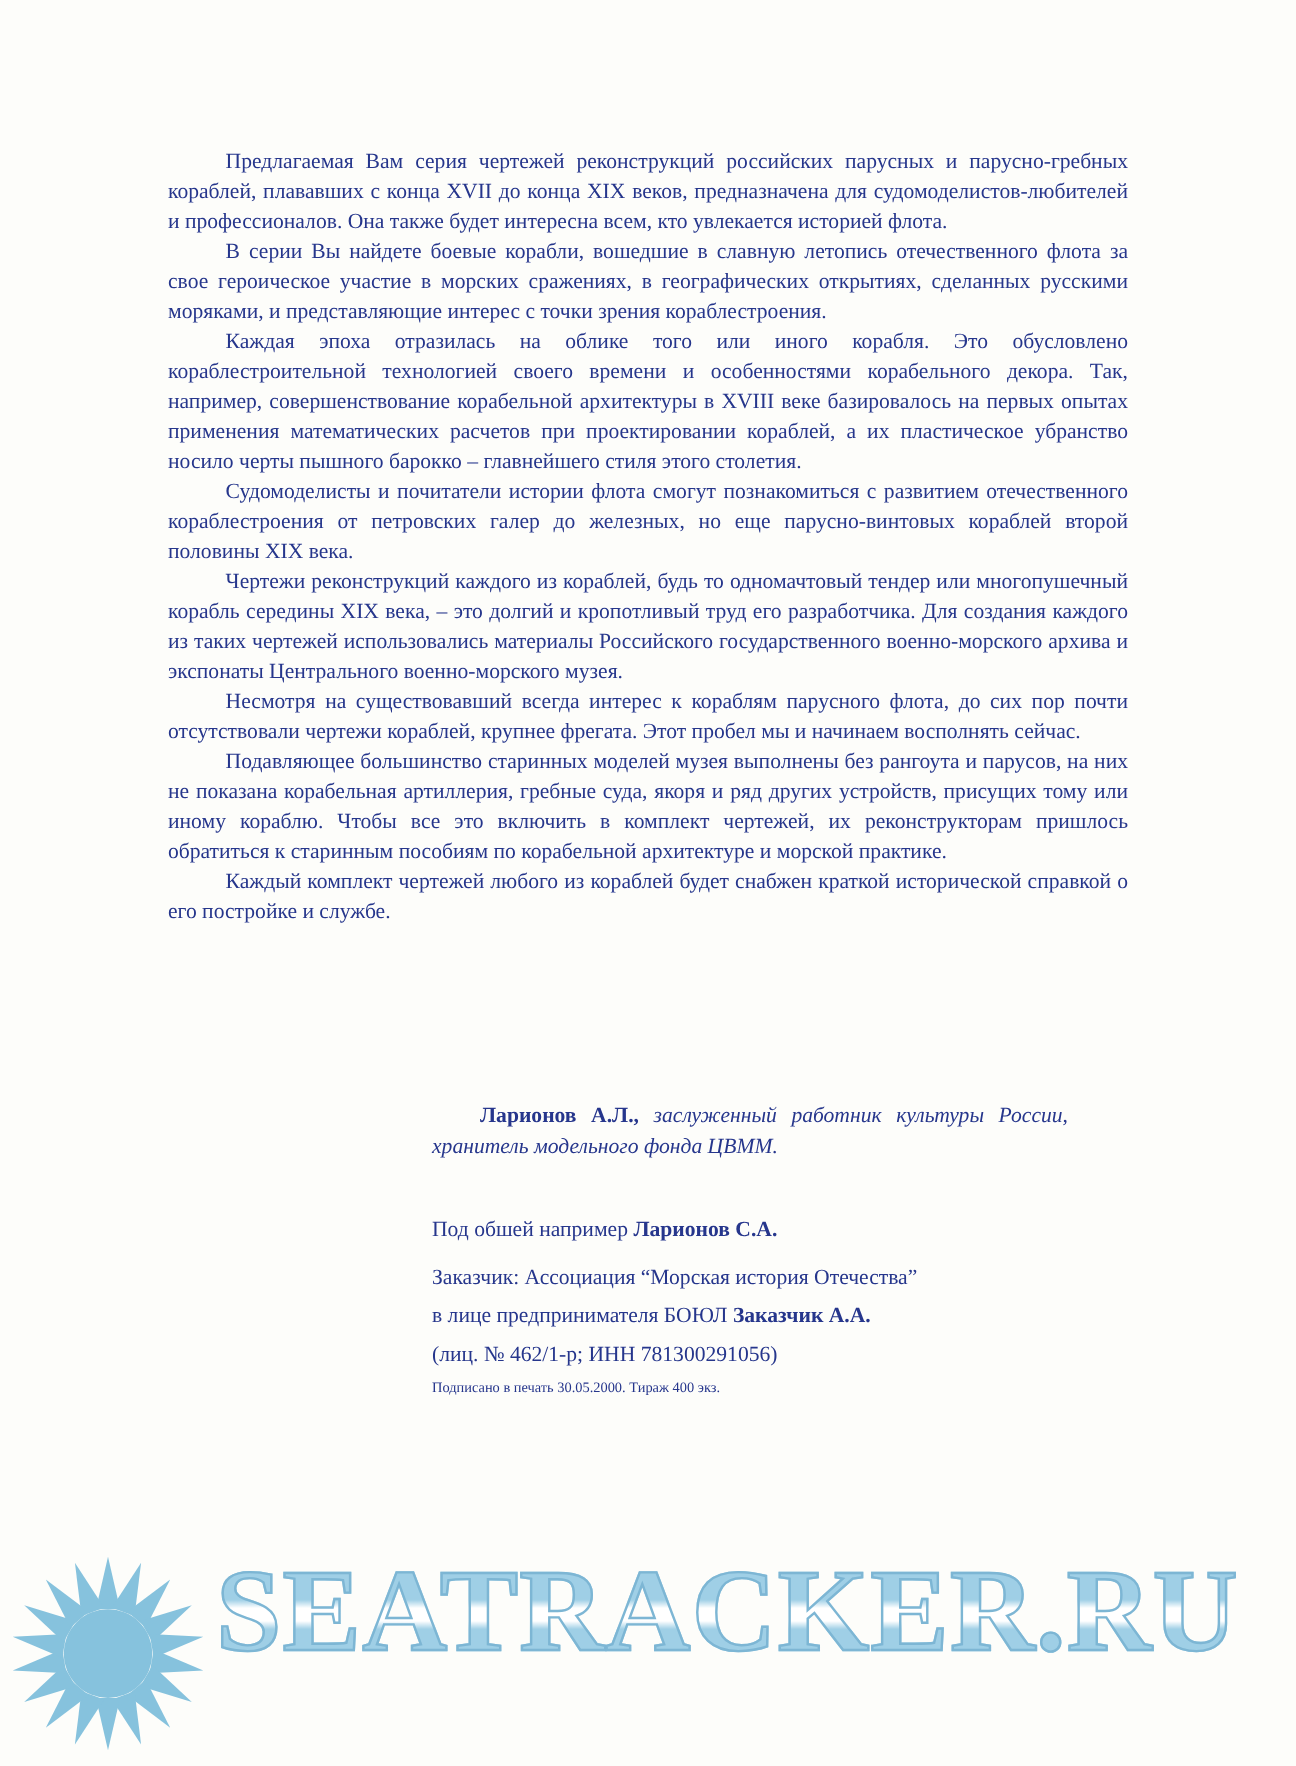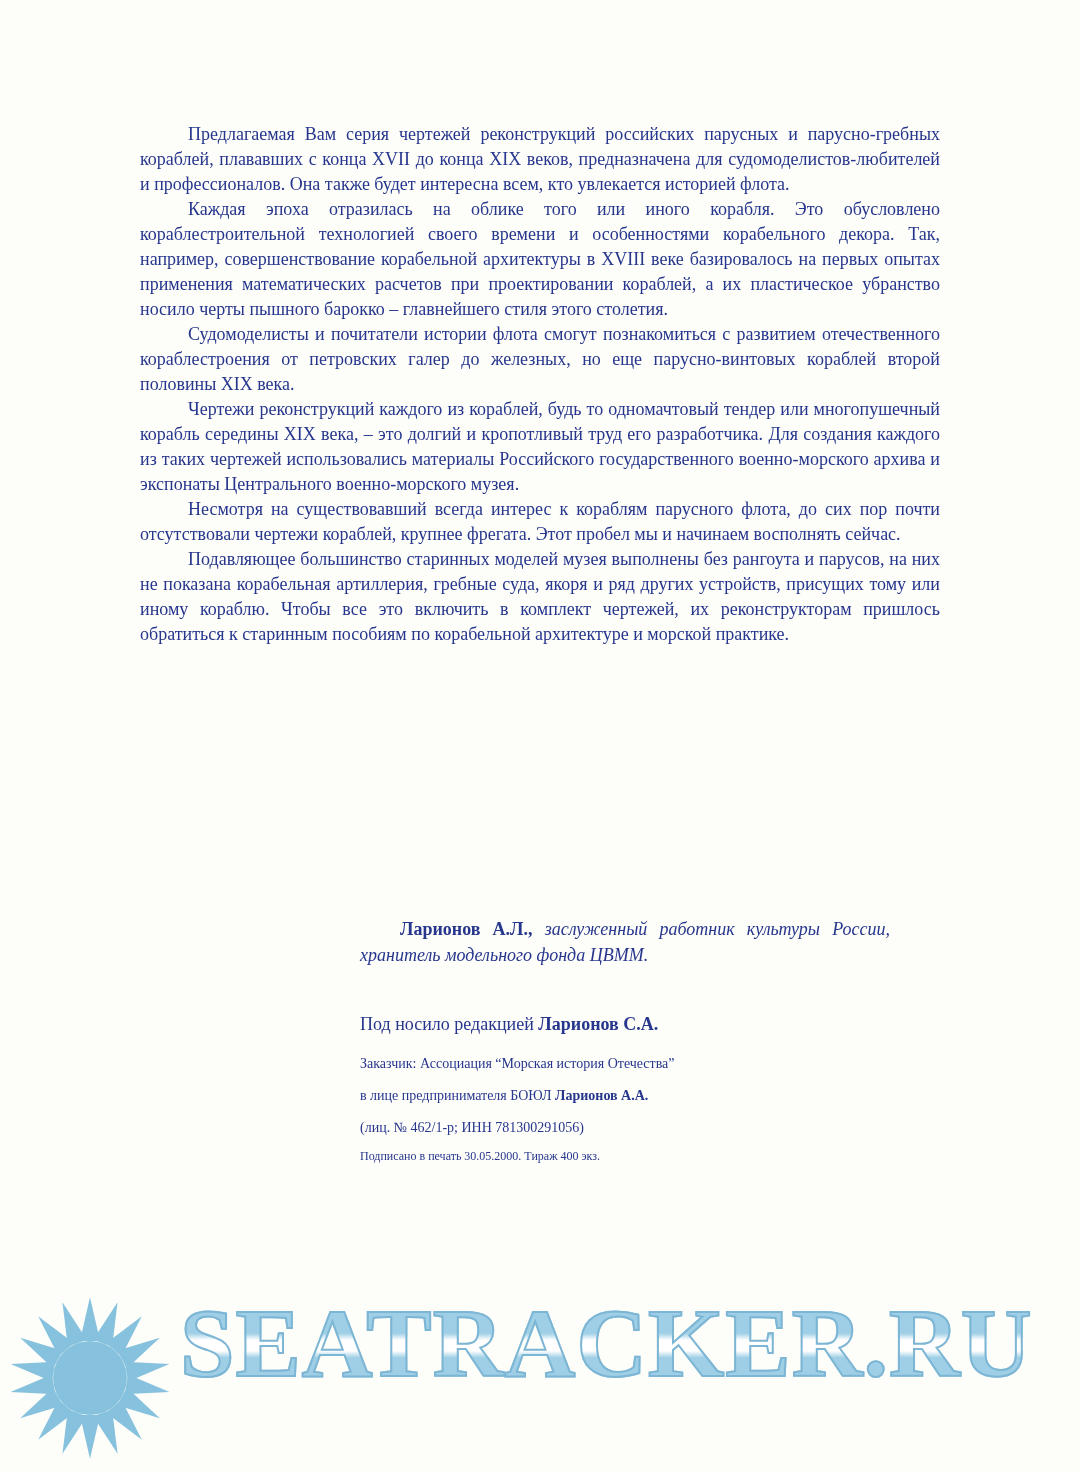--- a/index.html
+++ b/index.html
@@ -51,21 +51,21 @@
     left: 360px;
     width: 540px;
     font-size: 18px;
     line-height: 24px;
   }
   .customer-block {
     position: absolute;
     top: 1048px;
     left: 360px;
     width: 535px;
-    font-size: 14px;
+    font-size: 18px;
     line-height: 32px;
     text-align: justify;
   }
   .bold { font-weight: bold; }
   .print-info {
     position: absolute;
     top: 1146px;
     left: 360px;
     width: 540px;
     font-size: 12px;
@@ -104,39 +104,41 @@
     padding-left: 6px;
   }
 </style>
 </head>
 <body>
 
 <div class="page">
 
   <div class="body-text">
     <p class="para">Предлагаемая Вам серия чертежей реконструкций российских парусных и парусно-гребных кораблей, плававших с конца XVII до конца XIX веков, предназначена для судомоделистов-любителей и профессионалов. Она также будет интересна всем, кто увлекается историей флота.</p>
+    <p class="para">В серии Вы найдете боевые корабли, вошедшие в славную летопись отечественного флота за свое героическое участие в морских сражениях, в географических открытиях, сделанных русскими моряками, и представляющие интерес с точки зрения кораблестроения.</p>
     <p class="para">Каждая эпоха отразилась на облике того или иного корабля. Это обусловлено кораблестроительной технологией своего времени и особенностями корабельного декора. Так, например, совершенствование корабельной архитектуры в XVIII веке базировалось на первых опытах применения математических расчетов при проектировании кораблей, а их пластическое убранство носило черты пышного барокко – главнейшего стиля этого столетия.</p>
     <p class="para">Судомоделисты и почитатели истории флота смогут познакомиться с развитием отечественного кораблестроения от петровских галер до железных, но еще парусно-винтовых кораблей второй половины XIX века.</p>
     <p class="para">Чертежи реконструкций каждого из кораблей, будь то одномачтовый тендер или многопушечный корабль середины XIX века, – это долгий и кропотливый труд его разработчика. Для создания каждого из таких чертежей использовались материалы Российского государственного военно-морского архива и экспонаты Центрального военно-морского музея.</p>
     <p class="para">Несмотря на существовавший всегда интерес к кораблям парусного флота, до сих пор почти отсутствовали чертежи кораблей, крупнее фрегата. Этот пробел мы и начинаем восполнять сейчас.</p>
     <p class="para">Подавляющее большинство старинных моделей музея выполнены без рангоута и парусов, на них не показана корабельная артиллерия, гребные суда, якоря и ряд других устройств, присущих тому или иному кораблю. Чтобы все это включить в комплект чертежей, их реконструкторам пришлось обратиться к старинным пособиям по корабельной архитектуре и морской практике.</p>
+    <p class="para">Каждый комплект чертежей любого из кораблей будет снабжен краткой исторической справкой о его постройке и службе.</p>
   </div>
 
   <div class="signature">
     <span class="sig-name">Ларионов А.Л.,</span><span class="sig-title"> заслуженный работник культуры России, хранитель модельного фонда ЦВММ.</span>
   </div>
 
   <div class="editor-line">
-    <span>Под носило редакцией </span><span class="bold">Ларионов С.А.</span>
+    <span>Под обшей например </span><span class="bold">Ларионов С.А.</span>
   </div>
 
   <div class="customer-block">
     <div>Заказчик: Ассоциация “Морская история Отечества”</div>
     <div>
-      <span> в лице предпринимателя БОЮЛ </span><span class="bold">Ларионов А.А.</span>
+      <span> в лице предпринимателя БОЮЛ </span><span class="bold">Заказчик А.А.</span>
     </div>
     <div>(лиц. № 462/1-р; ИНН 781300291056)</div>
   </div>
 
   <div class="print-info">Подписано в печать 30.05.2000. Тираж 400 экз.</div>
 
   <div class="watermark">
     <div class="sun-wrap">
       <svg viewBox="0 0 200 200" width="168" height="168" xmlns="http://www.w3.org/2000/svg">
         <g fill="#86c2dd">

